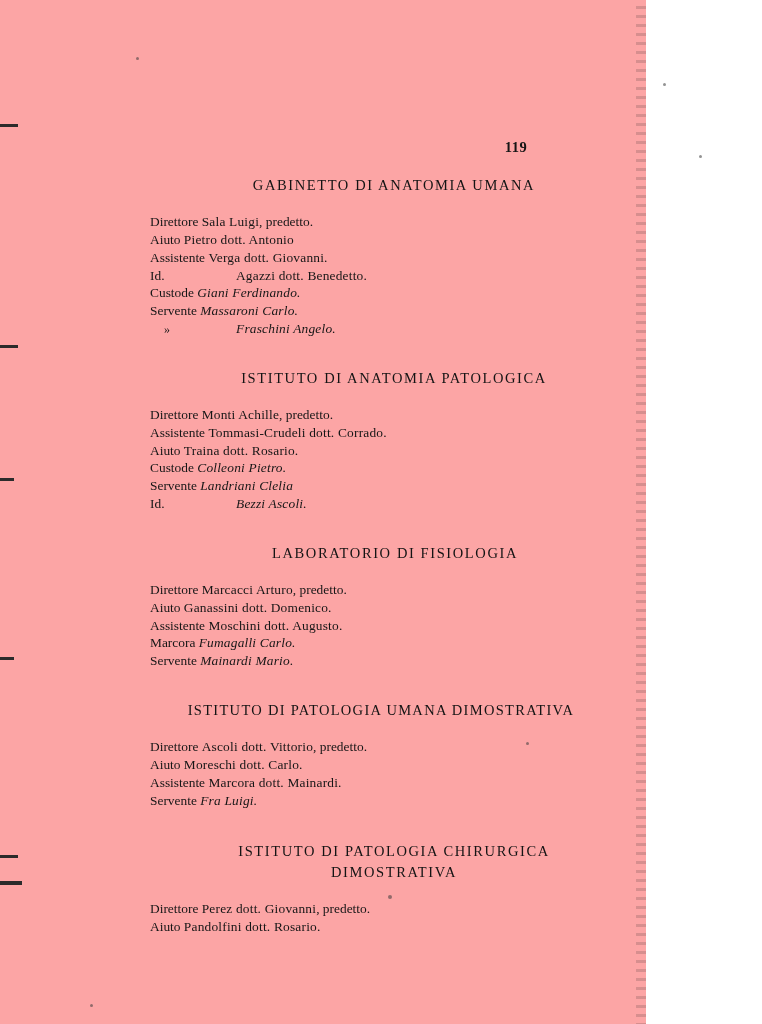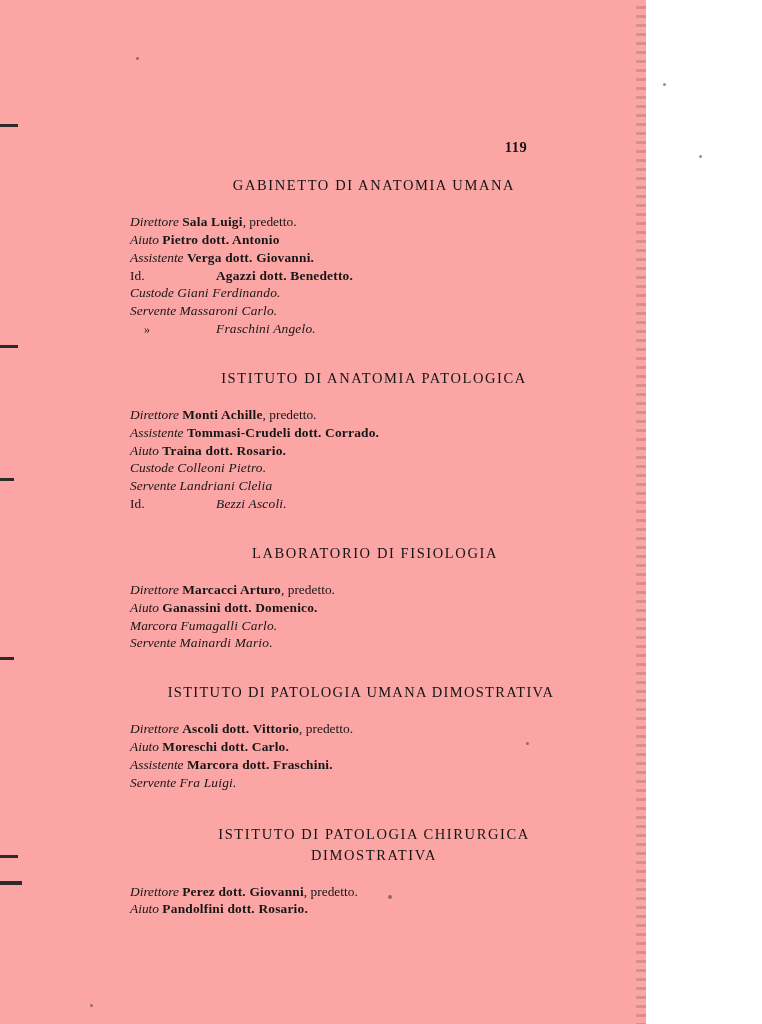--- a/index.html
+++ b/index.html
@@ -56,21 +56,21 @@
     padding-left: 270px;
     box-sizing: border-box;
     font-size: 14.5px;
     font-weight: bold;
     letter-spacing: .5px;
     color: #151515;
   }
 
   .content {
     position: absolute;
-    left: 126px;
+    left: 146px;
     top: 175px;
     width: 490px;
   }
 
   .section { margin-bottom: 22px; }
 
   .section-title {
     text-align: center;
     font-size: 14.5px;
     letter-spacing: 1.6px;
@@ -82,22 +82,22 @@
   .section-title.wide { letter-spacing: 1.3px; }
 
   .roster { margin: 0 0 0 4px; }
 
   .entry {
     font-size: 13.4px;
     line-height: 1.33;
     white-space: nowrap;
     color: #161616;
   }
-  .role { font-weight: normal; font-style: italic; }
-  .name-bold { font-weight: bold; letter-spacing: .2px; text-align: center; }
+  .role { font-weight: normal; }
+  .name-bold { font-weight: normal; letter-spacing: .2px; text-align: center; }
   .name-italic { font-style: italic; letter-spacing: .2px; }
   .tail { font-weight: normal; }
   .indent-id { display: inline-block; width: 28px; }
   .indent-name { display: inline-block; width: 58px; }
   .arrow-mark {
     display: inline-block;
     width: 28px;
     text-align: left;
     padding-left: 14px;
     box-sizing: border-box;
@@ -164,31 +164,32 @@
         <div class="entry"><span class="role">Servente </span><span class="name-italic">Landriani Clelia</span><span class="tail"></span></div>
         <div class="entry"><span class="indent-id">Id.</span><span class="indent-name"></span><span class="name-italic">Bezzi Ascoli.</span><span class="tail"></span></div>
       </div>
     </div>
 
     <div class="section s3">
       <div class="section-title title-offset-3">LABORATORIO  DI  FISIOLOGIA</div>
       <div class="roster">
         <div class="entry"><span class="role">Direttore </span><span class="name-bold">Marcacci Arturo</span><span class="tail">, predetto.</span></div>
         <div class="entry"><span class="role">Aiuto </span><span class="name-bold">Ganassini dott. Domenico.</span><span class="tail"></span></div>
+        <div class="entry"><span class="role">Assistente </span><span class="name-bold">Moschini dott. Augusto.</span><span class="tail"></span></div>
         <div class="entry"><span class="role">Marcora </span><span class="name-italic">Fumagalli Carlo.</span><span class="tail"></span></div>
         <div class="entry"><span class="role">Servente </span><span class="name-italic">Mainardi Mario.</span><span class="tail"></span></div>
       </div>
     </div>
 
     <div class="section s4">
       <div class="section-title wide title-offset-4">ISTITUTO  DI  PATOLOGIA  UMANA  DIMOSTRATIVA</div>
       <div class="roster">
         <div class="entry"><span class="role">Direttore </span><span class="name-bold">Ascoli dott. Vittorio</span><span class="tail">, predetto.</span></div>
         <div class="entry"><span class="role">Aiuto </span><span class="name-bold">Moreschi dott. Carlo.</span><span class="tail"></span></div>
-        <div class="entry"><span class="role">Assistente </span><span class="name-bold">Marcora dott. Fraschini.</span><span class="tail"></span></div>
+        <div class="entry"><span class="role">Assistente </span><span class="name-bold">Marcora dott. Mainardi.</span><span class="tail"></span></div>
         <div class="entry"><span class="role">Servente </span><span class="name-italic">Fra Luigi.</span><span class="tail"></span></div>
       </div>
     </div>
 
     <div class="section s5">
       <div class="section-title title-offset-5">ISTITUTO  DI  PATOLOGIA  CHIRURGICA
 DIMOSTRATIVA</div>
       <div class="roster">
         <div class="entry"><span class="role">Direttore </span><span class="name-bold">Perez dott. Giovanni</span><span class="tail">, predetto.</span></div>
         <div class="entry"><span class="role">Aiuto </span><span class="name-bold">Pandolfini dott. Rosario.</span><span class="tail"></span></div>

